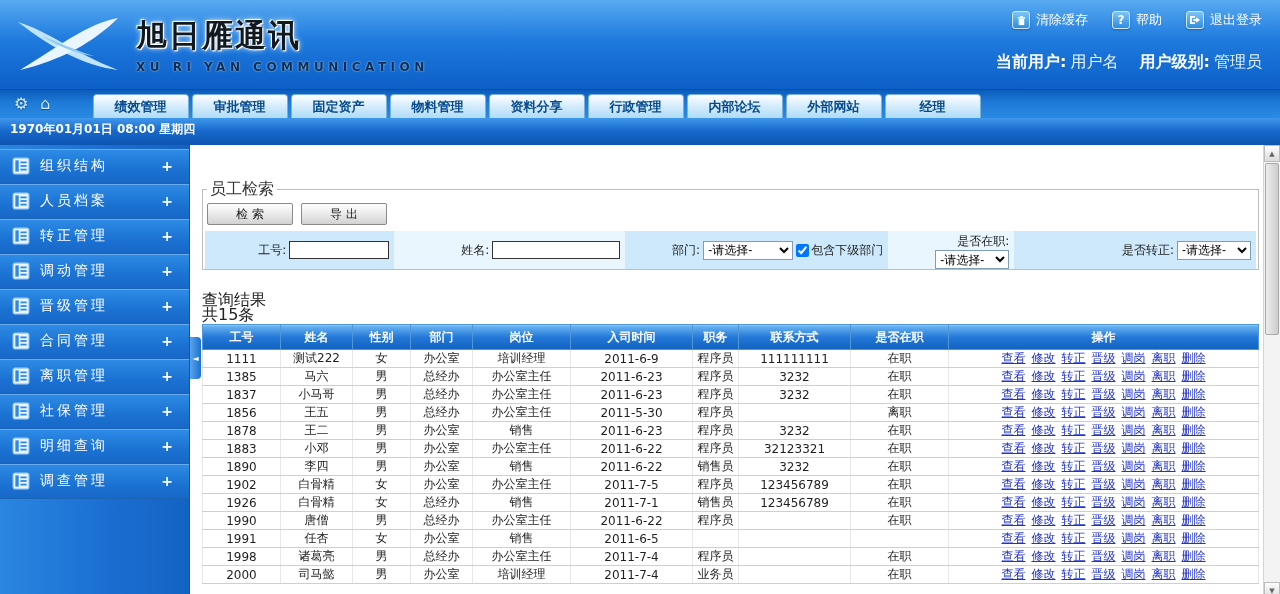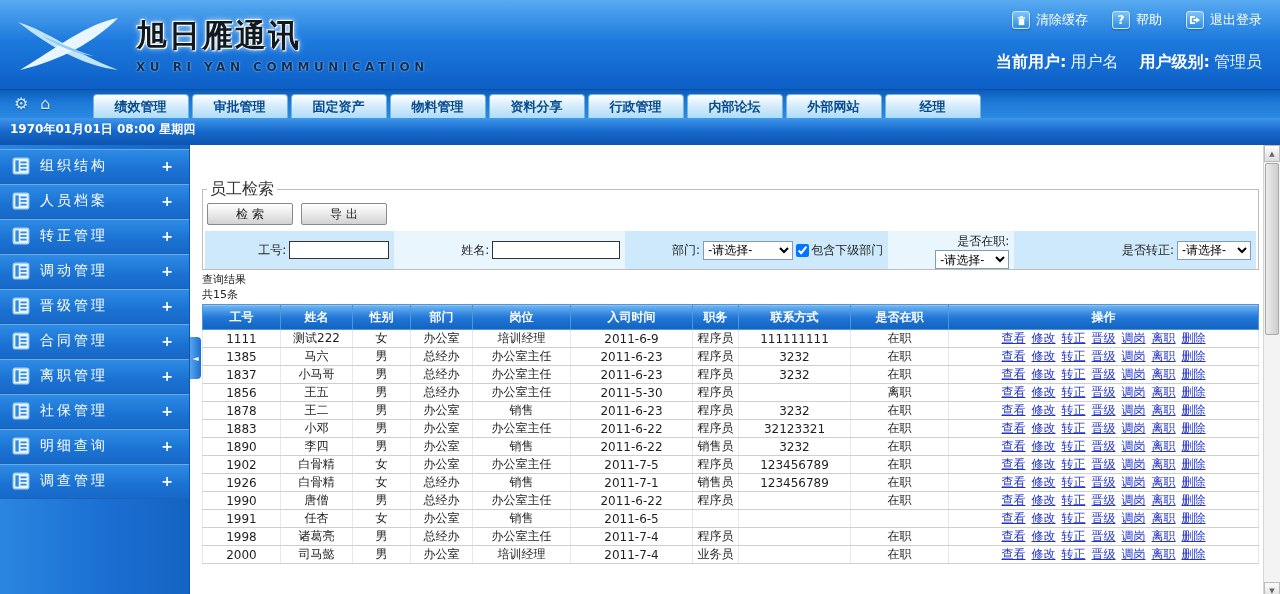--- a/index.html
+++ b/index.html
@@ -62,21 +62,21 @@
   .form-band { display:flex; height:38px; font-size:12px; color:#222;border-radius:6px; }
   .seg { display:flex; align-items:center; justify-content:flex-end; flex-wrap:wrap; padding:2px 5px; row-gap:0; column-gap:3px; }
   .seg-a { background:#cde9fb; }
   .seg-b { background:#e9f6fe; }
   .seg input[type=text] { height:18px; border:1px solid #333; background:#fff; font-size:12px; padding:0 2px; }
   .seg select { height:19px; font-size:12px; border:1px solid #7f9db9; background:#fff; }
   .seg .chk-wrap { display:flex; align-items:center; }
   .seg input[type=checkbox] { width:13px; height:13px; margin-right:2px; }
   .w1 { width:18%; } .w2 { width:22%; } .w3 { width:25%; } .w4 { width:12%; } .w5 { width:23%; }
 
-  .results-header { margin-top:2px; font-size:11px; color:#222; line-height:15px; }
+  .results-header { margin-top:22px; font-size:16px; color:#222; line-height:15px; }
 
   
   table.results { width:100%; border-collapse:collapse; table-layout:fixed; margin-top:2px; }
   table.results th { height:25px; font-size:12px; font-weight:bold; color:#fff;
     background:linear-gradient(180deg,#6cb6f2 0%,#2277d8 50%,#1262c0 100%);
     border:1px solid #4f97d8; box-shadow:inset 0 1px 0 rgba(255,255,255,.45); }
   table.results td { height:17px; font-size:12px; color:#1f1f1f; text-align:center; padding:0 2px;
     border-bottom:1px solid #cfcfcf; border-left:1px solid #e8e8e8; border-right:1px solid #e8e8e8;
     white-space:nowrap; overflow:hidden; }
   td.ops a { color:#2233cc; text-decoration:underline; margin:0 3px; font-size:12px; }

